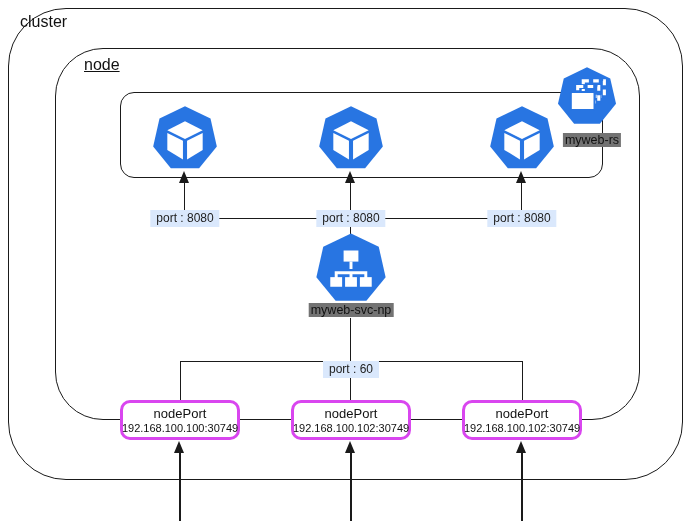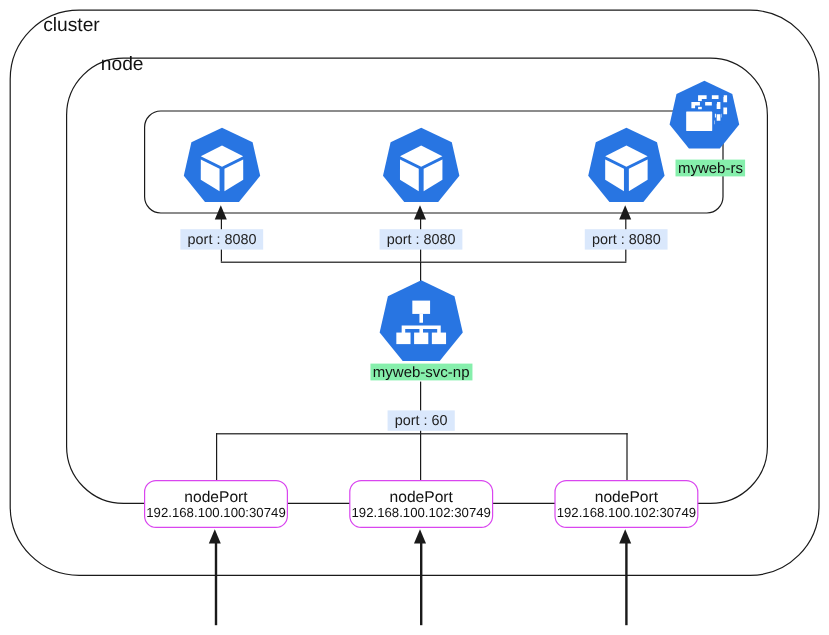--- a/index.html
+++ b/index.html
@@ -11,44 +11,44 @@
   .boundary-label{position:absolute;font-size:16px;color:#111;z-index:4;}
   .group-box{position:absolute;border:1px solid #1a1a1a;border-radius:14px;background:#fff;box-sizing:border-box;z-index:1;}
   .icon{position:absolute;z-index:2;}
   .hline{position:absolute;height:1px;background:#1a1a1a;z-index:1;}
   .vline{position:absolute;width:1px;background:#1a1a1a;z-index:1;}
   .arrow-up{position:absolute;width:0;height:0;z-index:3;
     border-left:5.5px solid transparent;border-right:5.5px solid transparent;
     border-bottom:12px solid #1a1a1a;}
   .port-label{
     position:absolute;transform:translateX(-50%);background:#dae8fc;color:#222;
-    font-size:12px;line-height:15px;padding:1px 6px;white-space:nowrap;z-index:4;
+    font-size:12px;line-height:15px;padding:1px 6px;white-space:nowrap;z-index:4;margin-top:19px;
   }
   .icon-label{
     position:absolute;transform:translateX(-50%);font-size:12.5px;color:#111;
-    white-space:nowrap;z-index:4;background:#86efac;padding:0 2px;
+    white-space:nowrap;z-index:4;background:#737373;padding:0 2px;
   }
   .nodeport-box{
     position:absolute;top:400px;width:120px;height:40px;box-sizing:border-box;
-    border:1px solid #d946ef;border-radius:10px;background:#fff;z-index:2;
+    border:3px solid #d946ef;border-radius:10px;background:#fff;z-index:2;
     display:flex;flex-direction:column;align-items:center;justify-content:center;
   }
   .nodeport-title{font-size:13px;line-height:16px;color:#111;}
   .nodeport-address{font-size:11px;line-height:13px;color:#111;white-space:nowrap;}
 </style>
 </head>
 <body>
 
 <div id="canvas">
 
   <div class="rect" style="left:8px;top:8px;width:675px;height:472px;border-radius:58px;"></div>
-  <div class="boundary-label" style="left:36px;top:13px;text-align:right;">cluster</div>
+  <div class="boundary-label" style="left:20px;top:13px;text-align:right;">cluster</div>
 
   <div class="rect" style="left:55px;top:48px;width:585px;height:372px;border-radius:48px;"></div>
-  <div class="boundary-label" style="left:84px;top:45px;">node</div>
+  <div class="boundary-label" style="left:84px;top:56px;text-decoration:underline;">node</div>
 
   <div class="group-box" style="left:120px;top:92px;width:483px;height:86px;"></div>
 
   <div class="icon" style="left:151px;top:105px;">
     <svg width="68" height="68" viewBox="0 0 100 100">
       <polygon points="50,2 87.5,20 96.8,61 70.8,93 29.2,93 3.2,61 12.5,20" fill="#2875E2"></polygon>
       <polygon points="50,24 76,37 50,50 24,37" fill="#fff"></polygon>
       <polygon points="24,41 47,52.5 47,80 24,66" fill="#fff"></polygon>
       <polygon points="76,41 53,52.5 53,80 76,66" fill="#fff"></polygon>
     </svg>

